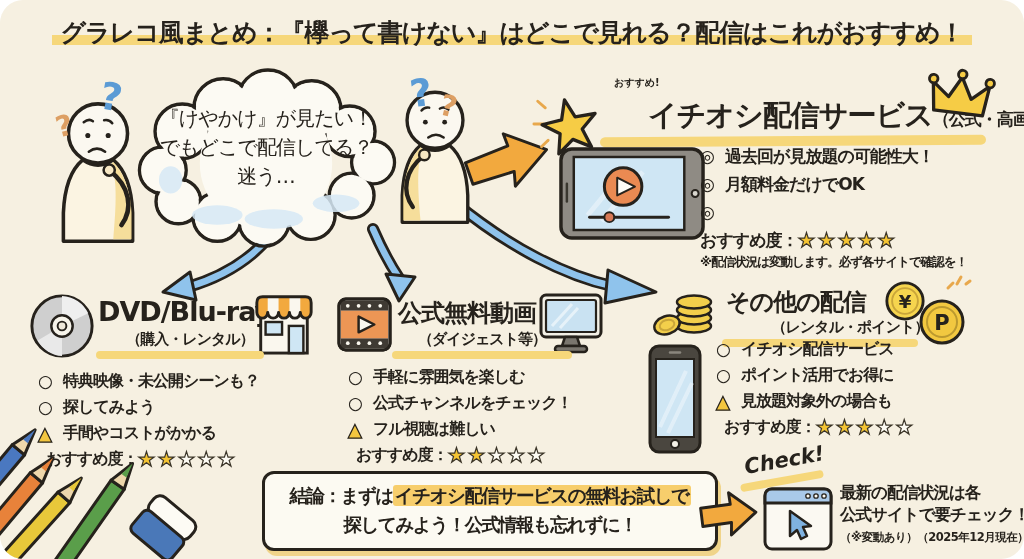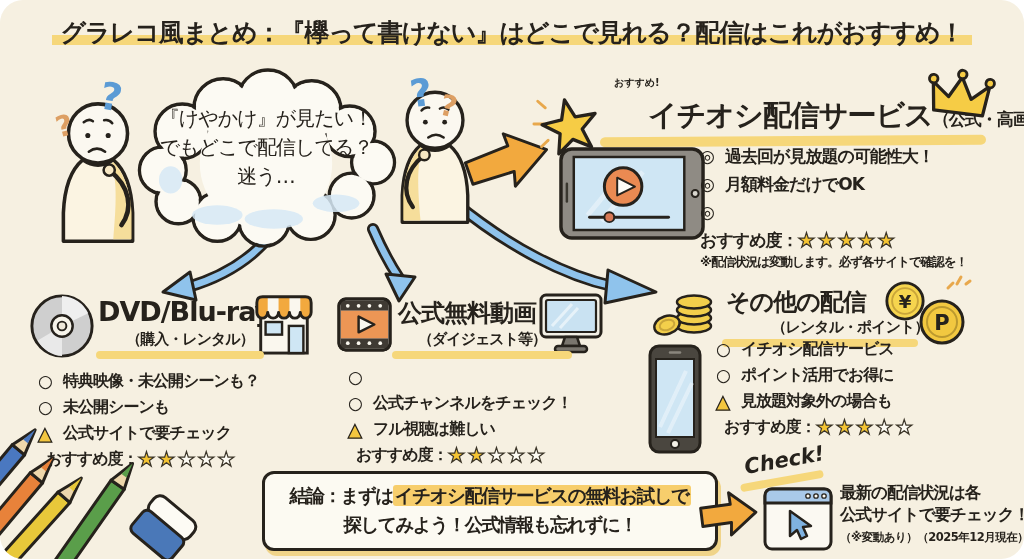--- a/index.html
+++ b/index.html
@@ -246,25 +246,25 @@
   </div>
   <div class="abs hl-bar" style="left:96px;top:351px;width:168px;height:8px;"></div>
   <div class="abs sub" style="left:106px;top:330px;width:168px;">（購入・レンタル）</div>
   <ul class="blist tight abs" style="left:38px;top:368px;">
     <li>
       <span class="mk">○</span>
       <span class="bt">特典映像・未公開シーンも？</span>
     </li>
     <li>
       <span class="mk">○</span>
-      <span class="bt">未公開シーンも</span>
+      <span class="bt">探してみよう</span>
     </li>
     <li>
       <span class="mk warn">▲</span>
-      <span class="bt">公式サイトで要チェック</span>
+      <span class="bt">手間やコストがかかる</span>
     </li>
     <li style="padding-left:8px;">
       <span class="rl">おすすめ度：</span>
       <span class="stars"><span class="star f">★</span><span class="star f">★</span><span class="star e">★</span><span class="star e">★</span><span class="star e">★</span></span>
     </li>
   </ul>
 
   <div class="abs" style="left:336px;top:296px;width:57px;height:57px;">
     <svg viewBox="0 0 58 58" width="57" height="57">
       <rect x="3" y="3" width="52" height="52" rx="7" fill="#faf7ee" stroke="#26221c" stroke-width="3"></rect>
@@ -295,20 +295,21 @@
       <path d="M14,34 L34,12 M22,36 L40,16" stroke="#eef6fb" stroke-width="3" opacity="0.8"></path>
       <polygon points="27,45 39,45 42,54 24,54" fill="#7a766e" stroke="#26221c" stroke-width="2.5" stroke-linejoin="round"></polygon>
       <rect x="17" y="54" width="32" height="6" rx="3" fill="#7a766e" stroke="#26221c" stroke-width="2.5"></rect>
     </svg>
   </div>
   <div class="abs hl-bar" style="left:392px;top:351px;width:180px;height:8px;"></div>
   <div class="abs sub" style="left:392px;top:330px;width:180px;">（ダイジェスト等）</div>
   <ul class="blist tight abs" style="left:348px;top:364px;">
     <li>
       <span class="mk">○</span>
+      <span class="bt">手軽に雰囲気を楽しむ</span>
     </li>
     <li>
       <span class="mk">○</span>
       <span class="bt">公式チャンネルをチェック！</span>
     </li>
     <li>
       <span class="mk warn">▲</span>
       <span class="bt">フル視聴は難しい</span>
     </li>
     <li style="padding-left:8px;">

